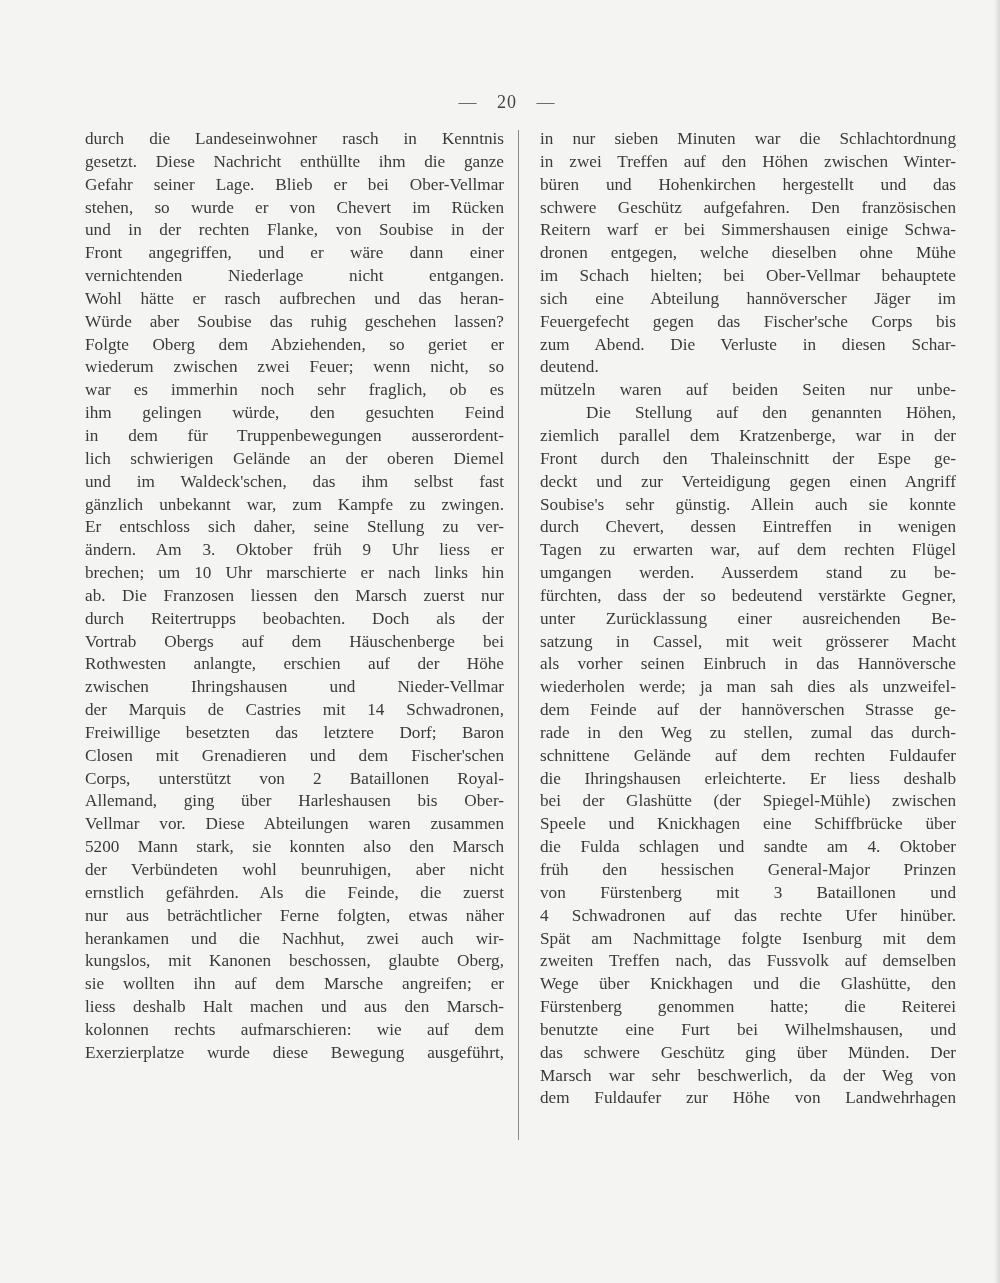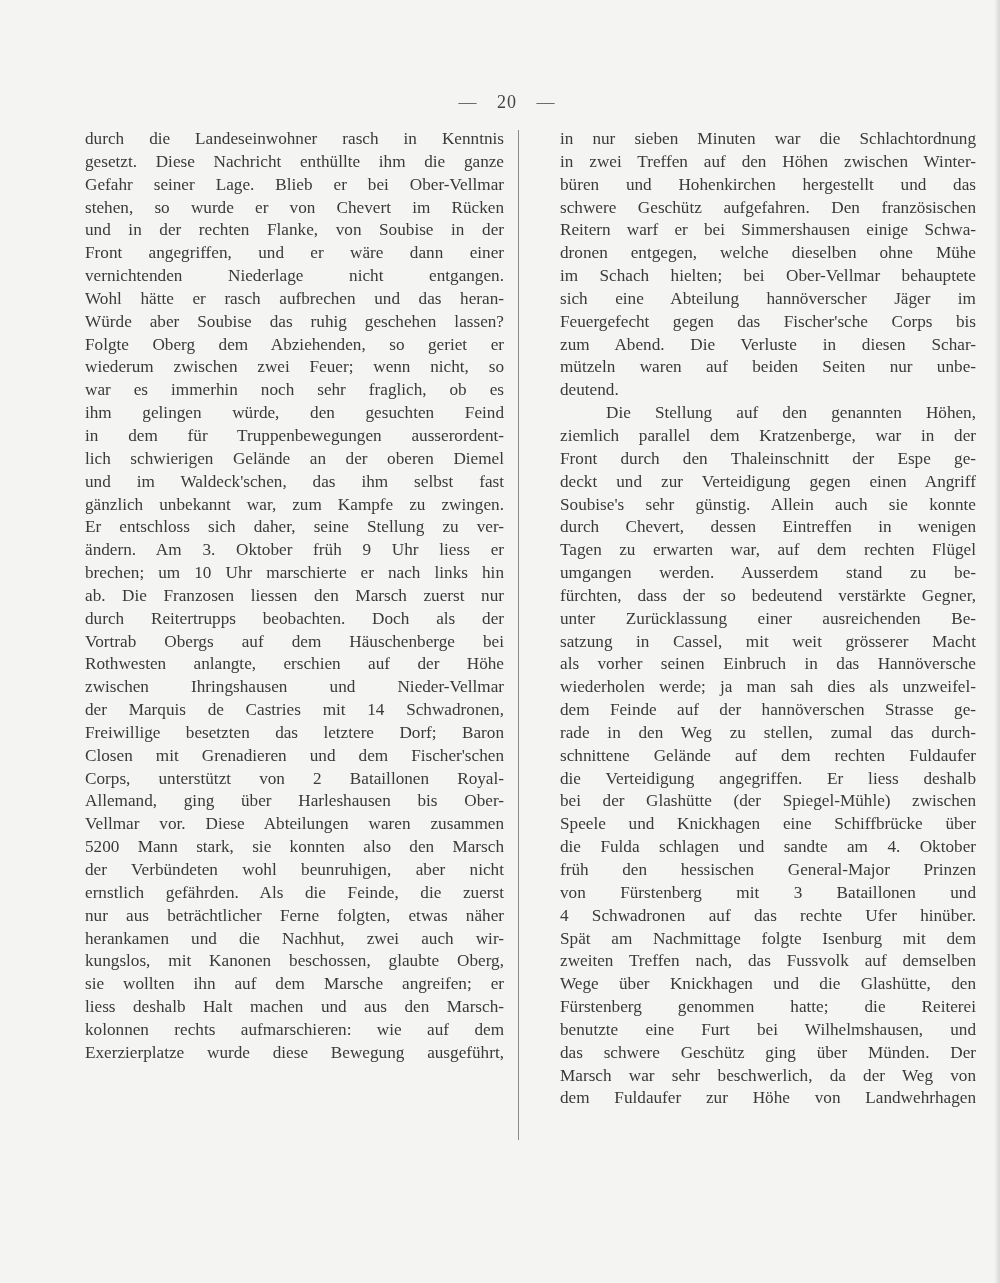--- a/index.html
+++ b/index.html
@@ -30,21 +30,21 @@
     .column {
       position: absolute;
       top: 128px;
       width: 419px;
       font-size: 17.2px;
       line-height: 22.85px;
       text-align: justify;
       word-spacing: 0.5px;
     }
     .col-left { left: 85px; }
-    .col-right { left: 560px; width: 416px; }
+    .col-right { left: 540px; width: 416px; }
     .column .line {
       display: block;
       text-align: justify;
       text-align-last: justify;
       white-space: nowrap;
       height: 22.85px;
       overflow: visible;
     }
     .column .line.last {
       text-align-last: left;
@@ -126,39 +126,39 @@
     <span class="line">in nur sieben Minuten war die Schlachtordnung</span>
     <span class="line">in zwei Treffen auf den Höhen zwischen Winter-</span>
     <span class="line">büren und Hohenkirchen hergestellt und das</span>
     <span class="line">schwere Geschütz aufgefahren. Den französischen</span>
     <span class="line">Reitern warf er bei Simmershausen einige Schwa-</span>
     <span class="line">dronen entgegen, welche dieselben ohne Mühe</span>
     <span class="line">im Schach hielten; bei Ober-Vellmar behauptete</span>
     <span class="line">sich eine Abteilung hannöverscher Jäger im</span>
     <span class="line">Feuergefecht gegen das Fischer'sche Corps bis</span>
     <span class="line">zum Abend. Die Verluste in diesen Schar-</span>
+    <span class="line last">deutend.</span>
     <span class="line">mützeln waren auf beiden Seiten nur unbe-</span>
-    <span class="line last">deutend.</span>
     <span class="line indent">Die Stellung auf den genannten Höhen,</span>
     <span class="line">ziemlich parallel dem Kratzenberge, war in der</span>
     <span class="line">Front durch den Thaleinschnitt der Espe ge-</span>
     <span class="line">deckt und zur Verteidigung gegen einen Angriff</span>
     <span class="line">Soubise's sehr günstig. Allein auch sie konnte</span>
     <span class="line">durch Chevert, dessen Eintreffen in wenigen</span>
     <span class="line">Tagen zu erwarten war, auf dem rechten Flügel</span>
     <span class="line">umgangen werden. Ausserdem stand zu be-</span>
     <span class="line">fürchten, dass der so bedeutend verstärkte Gegner,</span>
     <span class="line">unter Zurücklassung einer ausreichenden Be-</span>
     <span class="line">satzung in Cassel, mit weit grösserer Macht</span>
     <span class="line">als vorher seinen Einbruch in das Hannöversche</span>
     <span class="line">wiederholen werde; ja man sah dies als unzweifel-</span>
     <span class="line">dem Feinde auf der hannöverschen Strasse ge-</span>
     <span class="line">rade in den Weg zu stellen, zumal das durch-</span>
     <span class="line">schnittene Gelände auf dem rechten Fuldaufer</span>
-    <span class="line">die Verteidigung angegriffen. Er liess deshalb</span>
+    <span class="line">die Ihringshausen erleichterte. Er liess deshalb</span>
     <span class="line">bei der Glashütte (der Spiegel-Mühle) zwischen</span>
     <span class="line">Speele und Knickhagen eine Schiffbrücke über</span>
     <span class="line">die Fulda schlagen und sandte am 4. Oktober</span>
     <span class="line">früh den hessischen General-Major Prinzen</span>
     <span class="line">von Fürstenberg mit 3 Bataillonen und</span>
     <span class="line">4 Schwadronen auf das rechte Ufer hinüber.</span>
     <span class="line">Spät am Nachmittage folgte Isenburg mit dem</span>
     <span class="line">zweiten Treffen nach, das Fussvolk auf demselben</span>
     <span class="line">Wege über Knickhagen und die Glashütte, den</span>
     <span class="line">Fürstenberg genommen hatte; die Reiterei</span>

